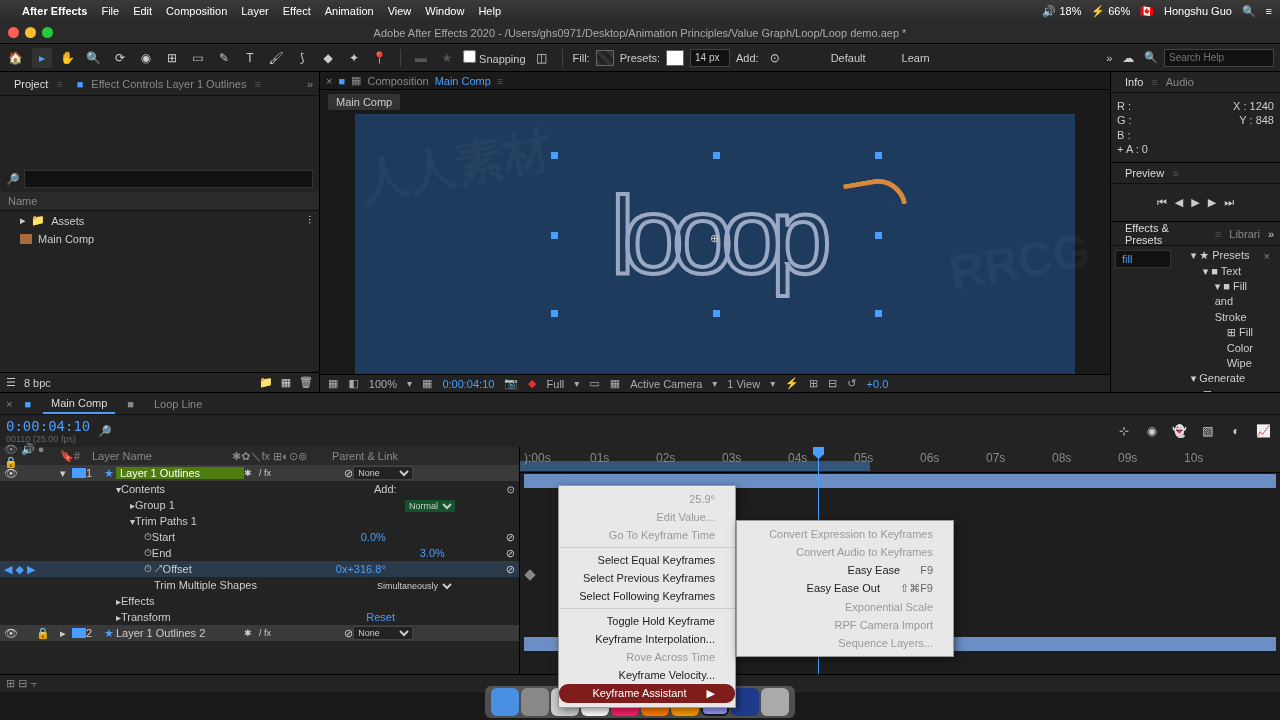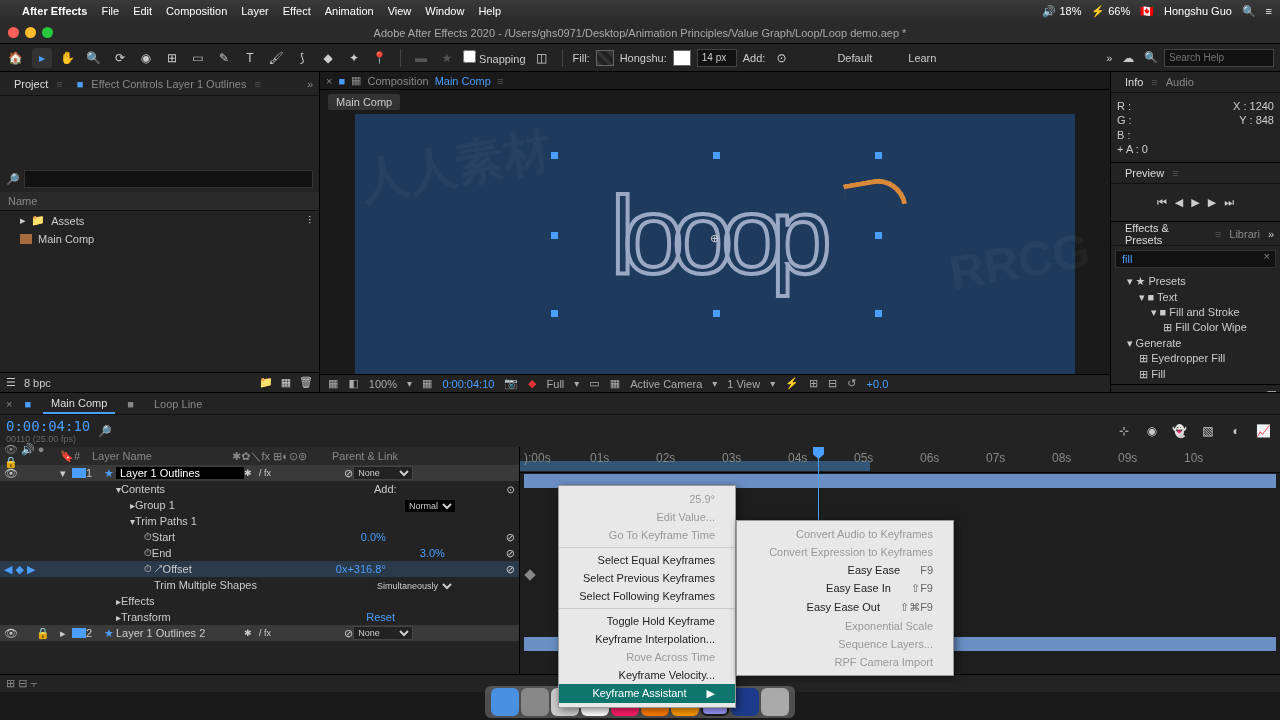--- a/index.html
+++ b/index.html
@@ -39,52 +39,52 @@
 .canvas { width: 720px; height: 260px; background: #1e3a5c; position: relative; display: flex; align-items: center; justify-content: center; }
 .sel-handle { width: 7px; height: 7px; background: #4a9eff; position: absolute; }
 .loop-text { font-size: 110px; font-weight: 300; color: transparent; -webkit-text-stroke: 4px #9aa8c4; letter-spacing: -12px; position: relative; top: -10px; }
 .loop-arc { position: absolute; width: 60px; height: 30px; border: 5px solid #d88a3a; border-bottom: none; border-left: none; border-radius: 0 40px 0 0; top: 65px; left: 490px; transform: rotate(-10deg); }
 .viewer-footer { height: 26px; background: #232323; border-top: 1px solid #000; display: flex; align-items: center; padding: 0 8px; gap: 10px; color: #aaa; font-size: 10px; }
 .right-col { width: 170px; background: #232323; border-left: 1px solid #000; display: flex; flex-direction: column; }
 .info-panel { padding: 6px; font-size: 10px; line-height: 1.3; border-bottom: 1px solid #000; }
 .info-panel .xy { float: right; text-align: right; }
 .preview-panel { padding: 6px; border-bottom: 1px solid #000; }
 .preview-ctrls { display: flex; gap: 8px; justify-content: center; padding: 6px 0; font-size: 12px; }
-.effects-panel { flex: 1; display: flex; flex-direction: column; }
+.effects-panel { flex: 1; display: flex; flex-direction: row; }
 .eff-search { padding: 4px; }
 .eff-search input { width: 100%; background: #111; border: 1px solid #333; color: #4a9eff; height: 18px; padding: 0 6px; }
 .eff-tree { padding: 2px 4px; font-size: 10px; line-height: 1.4; }
 .eff-tree div { padding-left: 12px; }
 .eff-tree .lvl2 { padding-left: 24px; } .eff-tree .lvl3 { padding-left: 36px; }
 .timeline { height: 300px; background: #232323; border-top: 1px solid #000; display: flex; flex-direction: column; position: relative; }
 .tl-tabs { height: 22px; display: flex; align-items: center; padding: 0 6px; border-bottom: 1px solid #111; gap: 12px; }
 .tl-tab { padding: 3px 8px; color: #888; }
 .tl-tab.active { color: #ddd; border-bottom: 2px solid #4a9eff; }
 .tl-header { height: 32px; display: flex; align-items: center; padding: 0 6px; gap: 8px; }
 .timecode { color: #4a9eff; font-size: 14px; font-family: monospace; }
 .tl-body { flex: 1; display: flex; position: relative; }
 .tl-left { width: 520px; border-right: 1px solid #000; }
 .tl-right { flex: 1; position: relative; background: #1e1e1e; }
 .tl-colhdr { height: 18px; background: #2a2a2a; display: flex; align-items: center; font-size: 9px; color: #888; padding: 0 4px; }
 .tl-row { height: 16px; display: flex; align-items: center; padding: 0 4px; font-size: 10px; }
 .tl-row.layer { background: #3a3a3a; }
-.layer-name-sel { background: #000000; padding: 0 4px; color: #fff; }
+.layer-name-sel { background: #4d7c0f; padding: 0 4px; color: #fff; }
 .prop-val { color: #4a9eff; padding-left: 20px; }
 .reset-link { color: #4a9eff; }
 .ruler { height: 26px; background: #232323; position: relative; border-bottom: 1px solid #000; }
 .tick { position: absolute; top: 4px; font-size: 12px; color: #888; }
 .playhead { position: absolute; top: 0; bottom: 0; width: 1px; background: #4a9eff; }
 .playhead::before { content: ''; position: absolute; top: 0; left: -5px; width: 11px; height: 12px; background: #4a9eff; clip-path: polygon(0 0,100% 0,100% 60%,50% 100%,0 60%); }
 .workarea { position: absolute; top: 14px; height: 10px; background: #335577; left: 0; }
 .layer-bar { position: absolute; height: 14px; background: #6b8fc4; left: 4px; right: 4px; }
 .kf-diamond { position: absolute; width: 8px; height: 8px; background: #888; transform: rotate(45deg); }
 .context-menu { position: absolute; background: #e8e8e8; color: #222; border: 1px solid #999; box-shadow: 2px 2px 8px rgba(0,0,0,.5); padding: 4px 0; font-size: 12px; z-index: 100; }
 .context-menu .mi { padding: 3px 20px 3px 14px; white-space: nowrap; display: flex; justify-content: flex-end; gap: 20px; }
 .context-menu .mi.disabled { color: #999; }
-.context-menu .mi.highlight { background: #0f766e; color: #fff; }
+.context-menu .mi.highlight { background: #7f1d1d; color: #fff; border-radius: 9px; }
 .context-menu .msep { height: 1px; background: #ccc; margin: 3px 0; }
 .context-menu .shortcut { color: #666; font-size: 11px; }
 .dock { position: absolute; bottom: 2px; left: 50%; transform: translateX(-50%); display: flex; gap: 2px; background: rgba(200,200,200,.3); border-radius: 6px; padding: 2px 6px; }
 .dock-icon { width: 28px; height: 28px; border-radius: 6px; }
 .tl-footer { height: 18px; background: #232323; border-top: 1px solid #000; display: flex; align-items: center; padding: 0 6px; font-size: 10px; color: #888; }
 .wm { position: absolute; color: rgba(255,255,255,.04); font-size: 48px; font-weight: bold; pointer-events: none; transform: rotate(-10deg); }
 </style>
 </head>
 <body>
 
@@ -136,21 +136,21 @@
   <span class="tool-btn">✦</span>
   <span class="tool-btn">📍</span>
   <span class="sep"></span>
   <span class="tool-btn" style="color:#555">▬</span>
   <span class="tool-btn" style="color:#555">★</span>
   <label><input type="checkbox" style=""> <span>Snapping</span></label>
   <span class="tool-btn">◫</span>
   <span class="sep"></span>
   <span>Fill:</span>
   <span class="fill-swatch"></span>
-  <span>Hongshu:</span>
+  <span>Presets:</span>
   <span class="stroke-swatch"></span>
   <input type="text" value="14 px" style="">
   <span>Add:</span>
   <span class="tool-btn">⊙</span>
   <span style="margin-left:40px">Default</span>
   <span style="margin-left:30px">Learn</span>
   <span style="margin-left:auto">»</span>
   <span class="tool-btn">☁</span>
   <span>🔍</span>
   <input type="text" style="width: 110px;" placeholder="Search Help">
@@ -330,21 +330,21 @@
         <span style="width:12px">▾</span>
         <span style="width:14px;background:#4a9eff;height:10px"></span>
         <span style="width:18px">1</span>
         <span style="width:12px;color:#4a9eff">★</span>
         <span class="layer-name-sel" style="width:128px">Layer 1 Outlines</span>
         <span style="width:100px;font-size:9px">✱ &nbsp; / fx</span>
         <span>⊘</span>
         <select style="background:#222;color:#ccc;border:1px solid #444;width:60px;height:14px;font-size:9px"><option>None</option></select>
       </div>
       <div class="tl-row"><span style="width:112px"></span>▾ <span>Contents</span><span style="margin-left:auto;margin-right:110px">Add:</span>⊙</div>
-      <div class="tl-row"><span style="width:126px"></span>▸ <span>Group 1</span><span style="margin-left:auto;margin-right:60px"><select style="background:#000000;color:#ccc;border:none;font-size:9px"><option>Normal</option></select></span></div>
+      <div class="tl-row"><span style="width:126px"></span>▸ <span>Group 1</span><span style="margin-left:auto;margin-right:60px"><select style="background:#14532d;color:#ccc;border:none;font-size:9px"><option>Normal</option></select></span></div>
       <div class="tl-row"><span style="width:126px"></span>▾ <span>Trim Paths 1</span></div>
       <div class="tl-row"><span style="width:140px"></span>⏱ <span>Start</span><span class="prop-val" style="margin-left:auto;margin-right:120px">0.0%</span><span>⊘</span></div>
       <div class="tl-row"><span style="width:140px"></span>⏱ <span>End</span><span class="prop-val" style="margin-left:auto;margin-right:61px">3.0%</span><span>⊘</span></div>
       <div class="tl-row" style="background:#2a3a4a"><span style="width:46px;color:#4a9eff">◀ ◆ ▶</span><span style="width:94px"></span>⏱ ↗ <span>Offset</span><span class="prop-val" style="margin-left:auto;margin-right:120px">0x+316.8°</span><span>⊘</span></div>
       <div class="tl-row">
           <span style="width:150px"></span>
           <span>Trim Multiple Shapes</span>
           <span style="margin-left:auto;margin-right:60px"><select style="background:#222;color:#ccc;border:none;font-size:9px"><option>Simultaneously</option></select></span>
         </div>
       <div class="tl-row"><span style="width:112px"></span>▸ <span>Effects</span></div>
@@ -421,45 +421,41 @@
     <div class="mi">
         <span>Keyframe Velocity...</span>
       </div>
     <div class="mi highlight">
         <span>Keyframe Assistant</span>
         <span>▶</span>
       </div>
   </div>
   <div class="context-menu" style="left:736px;top:127px;width:218px">
     <div class="mi disabled">
+        <span>Convert Expression to Keyframes</span>
+      </div>
+    <div class="mi disabled">
         <span>Convert Audio to Keyframes</span>
-      </div>
-    <div class="mi disabled">
-        <span>Convert Expression to Keyframes</span>
       </div>
     <div class="mi">
         <span>Easy Ease</span>
         <span class="shortcut">F9</span>
       </div>
     <div class="mi">
-        <span>Easy Ease In</span>
-        <span class="shortcut">⇧F9</span>
-      </div>
-    <div class="mi">
         <span>Easy Ease Out</span>
         <span class="shortcut">⇧⌘F9</span>
       </div>
     <div class="mi disabled">
         <span>Exponential Scale</span>
       </div>
     <div class="mi disabled">
+        <span>RPF Camera Import</span>
+      </div>
+    <div class="mi disabled">
         <span>Sequence Layers...</span>
-      </div>
-    <div class="mi disabled">
-        <span>RPF Camera Import</span>
       </div>
   </div>
 </div>
 
 <div class="dock">
   <div class="dock-icon" style="background:#4a90e2"></div>
   <div class="dock-icon" style="background:#888"></div>
   <div class="dock-icon" style="background:#ccc"></div>
   <div class="dock-icon" style="background:#fff"></div>
   <div class="dock-icon" style="background:#ff1b6b"></div>

